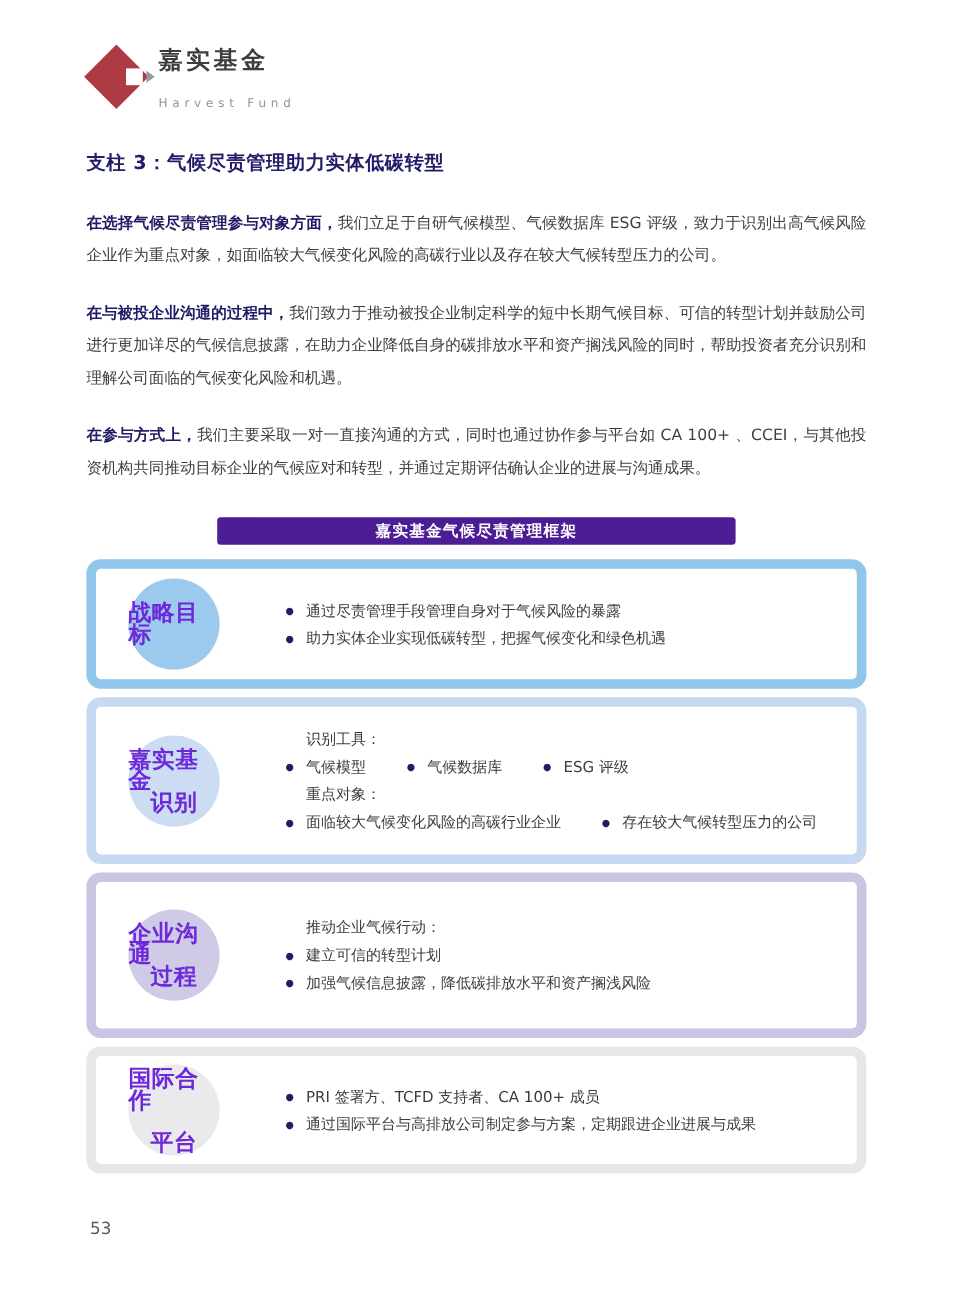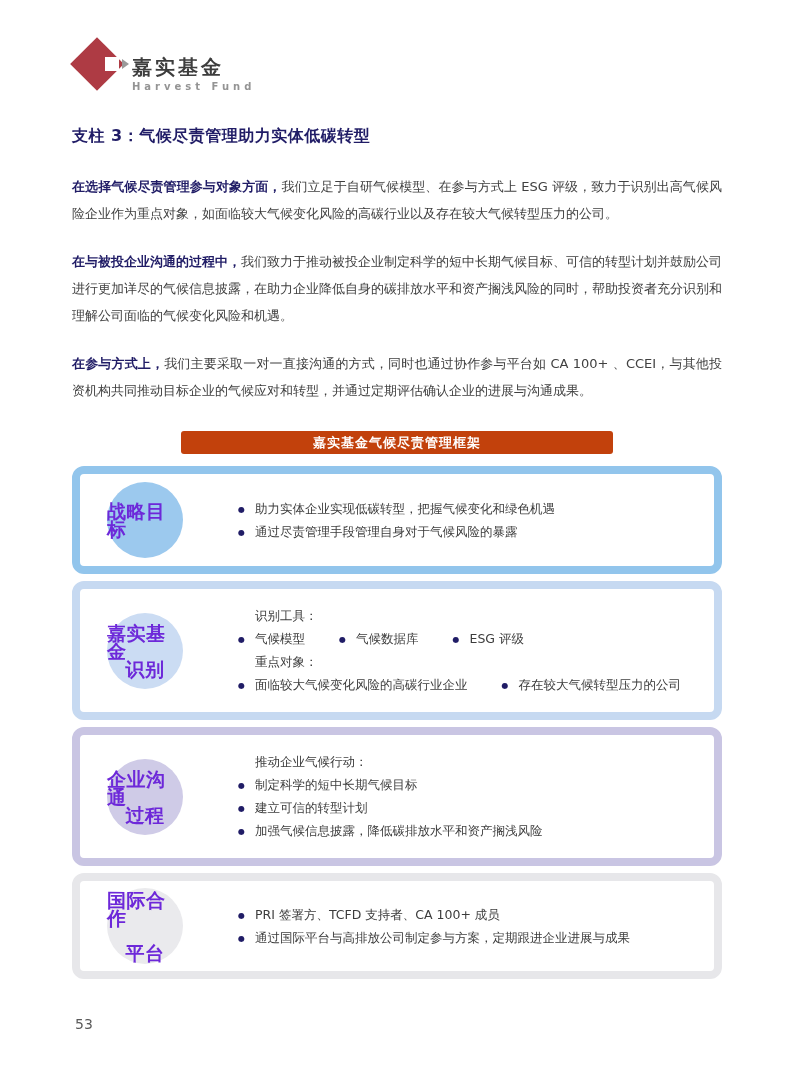--- a/index.html
+++ b/index.html
@@ -13,32 +13,32 @@
   .page{box-sizing:border-box;width:794px;height:1077px;padding:34px 72px 0 72px;}
 
   
   .logo{display:flex;align-items:flex-end;gap:0;height:58px;}
   .logo-mark{position:relative;width:60px;height:54px;flex:none;}
   .diamond{position:absolute;left:6px;top:7px;width:38px;height:38px;background:#AE3B44;transform:rotate(45deg);}
   .notch{position:absolute;left:33px;top:19px;width:14px;height:14px;background:#ffffff;}
   .arrow{position:absolute;left:50px;top:21px;width:0;height:0;border-top:5px solid transparent;border-bottom:5px solid transparent;border-left:7px solid #9a9a9a;}
   .logo-text{display:flex;flex-direction:column;}
   .logo-cn{font-size:20px;font-weight:bold;color:#3d3d3d;letter-spacing:3px;line-height:1.2;}
-  .logo-en{font-size:10px;color:#949494;letter-spacing:4px;margin-top:2px;font-weight:bold;}
+  .logo-en{font-size:10px;color:#949494;letter-spacing:4px;margin-top:19px;}
 
   
   .page-title{margin-top:34px;font-size:16px;font-weight:bold;color:#201C66;letter-spacing:0.5px;}
 
   
   .paragraphs{margin-top:26px;}
   .para{font-size:13px;line-height:27px;color:#404040;margin:0 0 21px 0;text-align:justify;}
   .para .lead{font-weight:bold;color:#201C66;margin-top:17px;}
 
   
-  .banner{width:432px;height:23px;margin:27px auto 0 auto;background:#c2410c;border-radius:3px;
+  .banner{width:432px;height:23px;margin:27px auto 0 auto;background:#4c1d95;border-radius:3px;
           display:flex;align-items:center;justify-content:center;
           color:#ffffff;font-size:13px;font-weight:bold;letter-spacing:1px;}
 
   
   .framework{margin-top:12px;}
   .frow{box-sizing:border-box;border:8px solid;border-radius:12px;background:#ffffff;
         display:flex;align-items:center;margin-bottom:7px;}
   .circle{flex:none;width:76px;height:76px;border-radius:50%;margin-left:27px;
           display:flex;flex-direction:column;align-items:center;justify-content:center;}
   .circle .lbl{font-size:19px;font-weight:bold;color:#6d28d9;line-height:18px;letter-spacing:0.5px;}
@@ -65,35 +65,35 @@
     </div>
     <div class="logo-text">
       <span class="logo-cn">嘉实基金</span>
       <span class="logo-en">Harvest Fund</span>
     </div>
   </div>
 
   <h1 class="page-title">支柱 3：气候尽责管理助力实体低碳转型</h1>
 
   <div class="paragraphs" id="paragraphs">
-      <p class="para"><span class="lead">在选择气候尽责管理参与对象方面，</span><span>我们立足于自研气候模型、在参与方式上 ESG 评级，致力于识别出高气候风险企业作为重点对象，如面临较大气候变化风险的高碳行业以及存在较大气候转型压力的公司。</span></p>
+      <p class="para"><span class="lead">在选择气候尽责管理参与对象方面，</span><span>我们立足于自研气候模型、气候数据库 ESG 评级，致力于识别出高气候风险企业作为重点对象，如面临较大气候变化风险的高碳行业以及存在较大气候转型压力的公司。</span></p>
       <p class="para"><span class="lead">在与被投企业沟通的过程中，</span><span>我们致力于推动被投企业制定科学的短中长期气候目标、可信的转型计划并鼓励公司进行更加详尽的气候信息披露，在助力企业降低自身的碳排放水平和资产搁浅风险的同时，帮助投资者充分识别和理解公司面临的气候变化风险和机遇。</span></p>
       <p class="para"><span class="lead">在参与方式上，</span><span>我们主要采取一对一直接沟通的方式，同时也通过协作参与平台如 CA 100+ 、CCEI，与其他投资机构共同推动目标企业的气候应对和转型，并通过定期评估确认企业的进展与沟通成果。</span></p>
     </div>
 
   <div class="banner">嘉实基金气候尽责管理框架</div>
 
   <div class="framework" id="framework">
       <div class="frow" style="border-color: rgb(146, 197, 236); min-height: 108px;">
         <div class="circle" style="background: rgb(156, 201, 238);">
           <span class="lbl">战略目标</span>
         </div>
         <div class="items">
+          <div class="item bullet">通过尽责管理手段管理自身对于气候风险的暴露</div>
           <div class="item bullet">助力实体企业实现低碳转型，把握气候变化和绿色机遇</div>
-          <div class="item bullet">通过尽责管理手段管理自身对于气候风险的暴露</div>
         </div>
       </div>
       <div class="frow" style="border-color: rgb(198, 217, 241); min-height: 120px;">
         <div class="circle" style="background: rgb(203, 220, 243);">
           <span class="lbl">嘉实基金</span>
           <span class="lbl">识别</span>
         </div>
         <div class="items">
           <div class="item plain">识别工具：</div>
           <div class="inline-row">
@@ -108,21 +108,20 @@
           </div>
         </div>
       </div>
       <div class="frow" style="border-color: rgb(201, 197, 227); min-height: 138px;">
         <div class="circle" style="background: rgb(207, 203, 231); justify-content: center;">
           <span class="lbl">企业沟通</span>
           <span class="lbl">过程</span>
         </div>
         <div class="items">
           <div class="item plain">推动企业气候行动：</div>
-          <div class="item bullet">制定科学的短中长期气候目标</div>
           <div class="item bullet">建立可信的转型计划</div>
           <div class="item bullet">加强气候信息披露，降低碳排放水平和资产搁浅风险</div>
         </div>
       </div>
       <div class="frow" style="border-color: rgb(231, 231, 234); min-height: 106px;">
         <div class="circle" style="background: rgb(234, 234, 237); gap: 17px;">
           <span class="lbl">国际合作</span>
           <span class="lbl">平台</span>
         </div>
         <div class="items">

